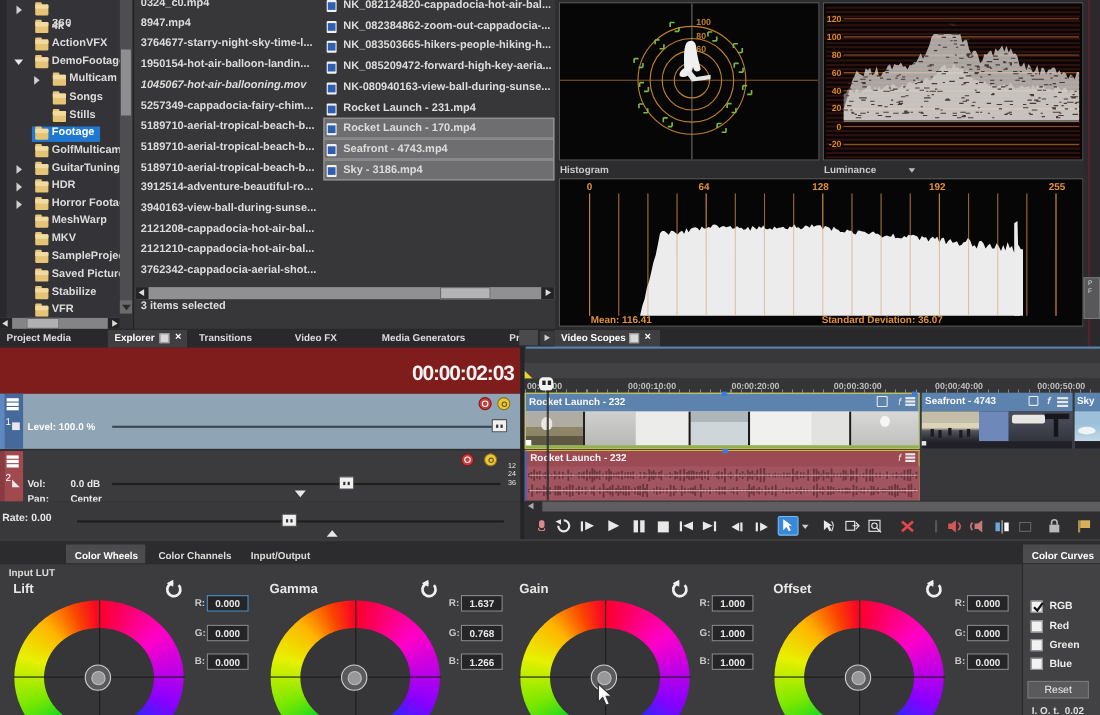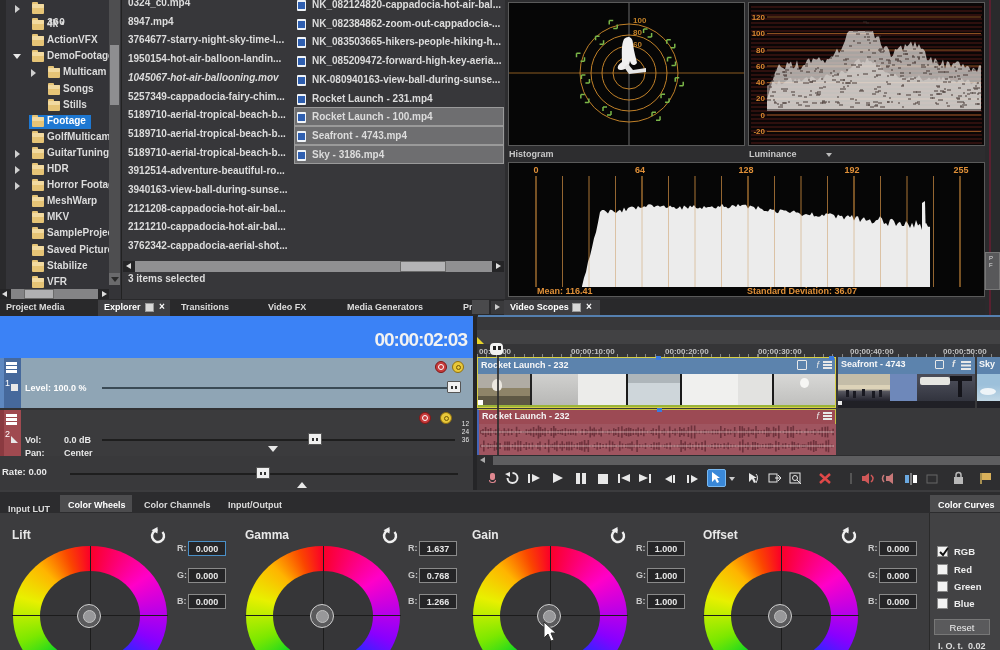--- a/index.html
+++ b/index.html
@@ -120,21 +120,21 @@
     <div class="txt abs" style="left:312px;top:17.7px;">NK_082384862-zoom-out-cappadocia-...</div>
     <div class="ficon" style="left:297px;top:37.4px;"></div>
     <div class="txt abs" style="left:312px;top:36.4px;">NK_083503665-hikers-people-hiking-h...</div>
     <div class="ficon" style="left:297px;top:56.1px;"></div>
     <div class="txt abs" style="left:312px;top:55.1px;">NK_085209472-forward-high-key-aeria...</div>
     <div class="ficon" style="left:297px;top:74.8px;"></div>
     <div class="txt abs" style="left:312px;top:73.8px;">NK-080940163-view-ball-during-sunse...</div>
     <div class="ficon" style="left:297px;top:93.5px;"></div>
     <div class="txt abs" style="left:312px;top:92.5px;">Rocket Launch - 231.mp4</div>
     <div class="ficon" style="left:297px;top:112.2px;"></div>
-    <div class="txt abs" style="left:312px;top:111.2px;">Rocket Launch - 100.mp4</div>
+    <div class="txt abs" style="left:312px;top:111.2px;">Rocket Launch - 170.mp4</div>
     <div class="ficon" style="left:297px;top:130.9px;"></div>
     <div class="txt abs" style="left:312px;top:129.9px;">Seafront - 4743.mp4</div>
     <div class="ficon" style="left:297px;top:149.6px;"></div>
     <div class="txt abs" style="left:312px;top:148.6px;">Sky - 3186.mp4</div>
   </div>
 
 <div class="abs" style="left:123px;top:261px;width:381px;height:11px;background:#909092;">
   <div class="abs" style="left:0;top:0;width:12px;height:11px;background:#252527;"></div>
   <div class="abs" style="left:3px;top:2px;width:0;height:0;border-right:5px solid #ddd;border-top:3.5px solid transparent;border-bottom:3.5px solid transparent;"></div>
   <div class="abs" style="left:277px;top:0;width:46px;height:11px;background:#b4b4b6;border:1px solid #6a6a6a;"></div>
@@ -320,21 +320,21 @@
         <line x1="451" y1="13" x2="451" y2="124" stroke="#c89050" stroke-width="1" opacity="0.45"></line>
       </g>
     </svg>
 </div>
 
 <div class="abs" style="left:985px;top:0;width:15px;height:330px;background:#2a2a2c;">
   <div class="abs" style="left:4px;top:0;width:2px;height:330px;background:#5a2030;"></div>
   <div class="abs" style="left:0;top:252px;width:15px;height:38px;background:#58585a;border:1px solid #777;color:#ddd;font-size:6px;line-height:7px;padding:2px 0 0 3px;">P<br>F</div>
 </div>
 
-<div class="abs" style="left:0;top:316px;width:473px;height:42px;background:#3b82f6;">
+<div class="abs" style="left:0;top:316px;width:473px;height:42px;background:#7f1d1d;">
   <div style="position:absolute;right:6px;top:13px;color:#f2f2f2;font-size:19px;letter-spacing:-1px;font-weight:bold;">00:00:02:03</div>
 </div>
 
 <div class="abs" style="left:0;top:358px;width:473px;height:50px;background:#8fa5b5;">
   <div class="abs" style="left:0;top:0;width:4px;height:50px;background:#5e88c0;"></div>
   <div class="abs" style="left:4px;top:0;width:17px;height:50px;background:#46699c;"></div>
   <div class="abs" style="left:6px;top:4px;width:11px;height:2.5px;background:#fff;box-shadow:0 4px 0 #fff,0 8px 0 #fff;"></div>
   <div class="abs" style="left:5px;top:20px;color:#fff;font-size:9px;">1</div>
   <div class="abs" style="left:11px;top:26px;width:7px;height:7px;background:#e8e8e8;"></div>
   <div class="abs" style="left:25px;top:25px;color:#fdfdfd;font-size:9px;font-weight:bold;">Level: 100.0 %</div>
@@ -562,21 +562,21 @@
     </div>
   </div>
 
 <div class="abs" style="left:0;top:490px;width:1000px;height:160px;background:#3c3c3e;">
   <div class="abs" style="left:0;top:2px;width:1000px;height:21px;background:#2c2c2e;"></div>
   <div class="abs" style="left:60px;top:5px;width:72px;height:17px;background:#4c4c4e;"></div>
   <div class="abs" style="left:930px;top:5px;width:70px;height:17px;background:#4c4c4e;"></div>
   <div class="abs" style="left:929px;top:23px;width:1px;height:137px;background:#2a2a2a;"></div>
   <div class="abs" style="left:930px;top:23px;width:70px;height:137px;background:#424244;"></div>
 </div>
-<div class="txt abs" style="left:8px;top:504px;font-size:9px;">Input LUT</div>
+<div class="txt abs" style="left:8px;top:516px;font-size:9px;">Input LUT</div>
 <div class="txt abs" style="left:68px;top:500px;font-size:9px;color:#fff;">Color Wheels</div>
 <div class="txt abs" style="left:144px;top:500px;font-size:9px;">Color Channels</div>
 <div class="txt abs" style="left:228px;top:500px;font-size:9px;">Input/Output</div>
 <div class="txt abs" style="left:938px;top:500px;font-size:9px;color:#fff;">Color Curves</div>
 <div id="wheels">
     <div class="txt abs" style="left:12px;top:528px;font-size:12px;color:#e8e8e8;">Lift</div>
     <svg class="abs" style="left:148px;top:527px;" width="19" height="18">
       <path d="M14.5,5 A6,6 0 1 1 9.5,3" fill="none" stroke="#f0f0f0" stroke-width="2.5"></path>
       <path d="M9.5,0 l0,6.5 l-6,-3.2 z" fill="#f0f0f0"></path>
     </svg>

